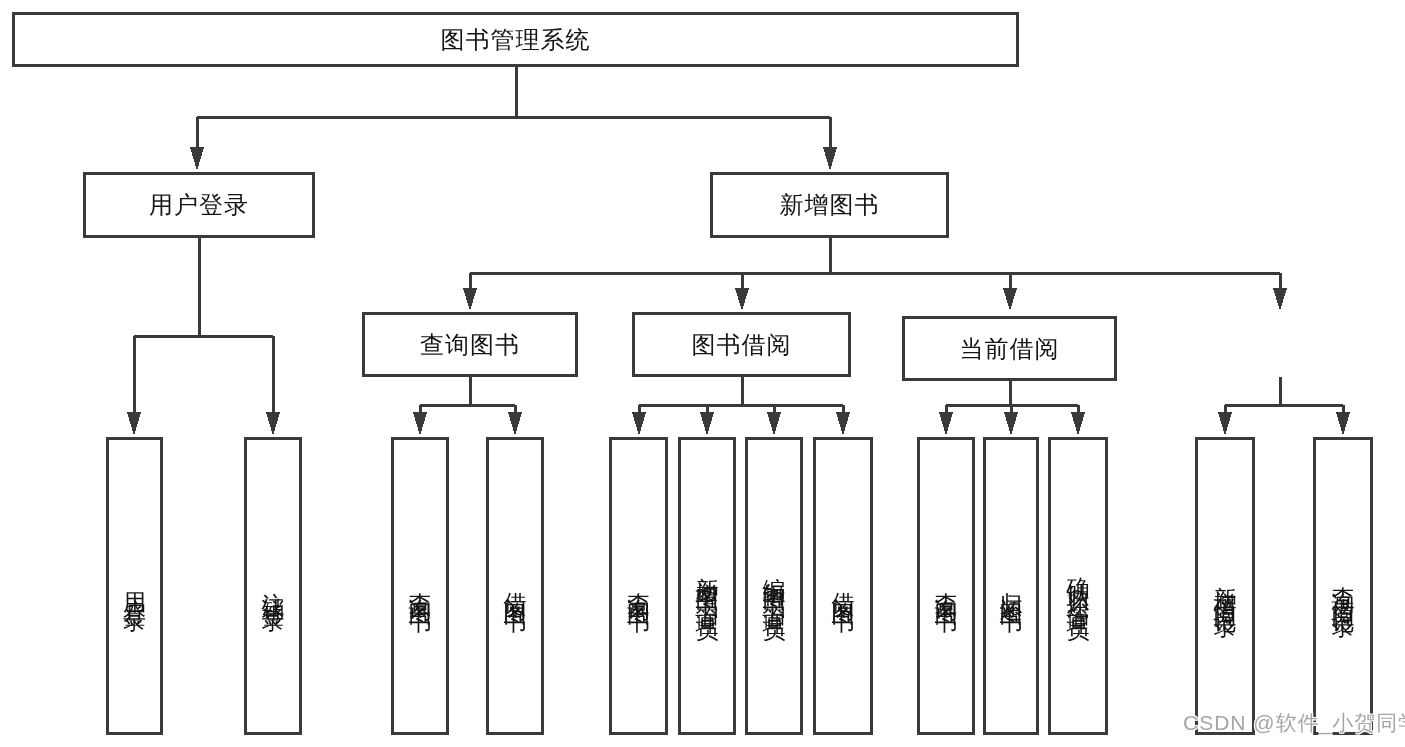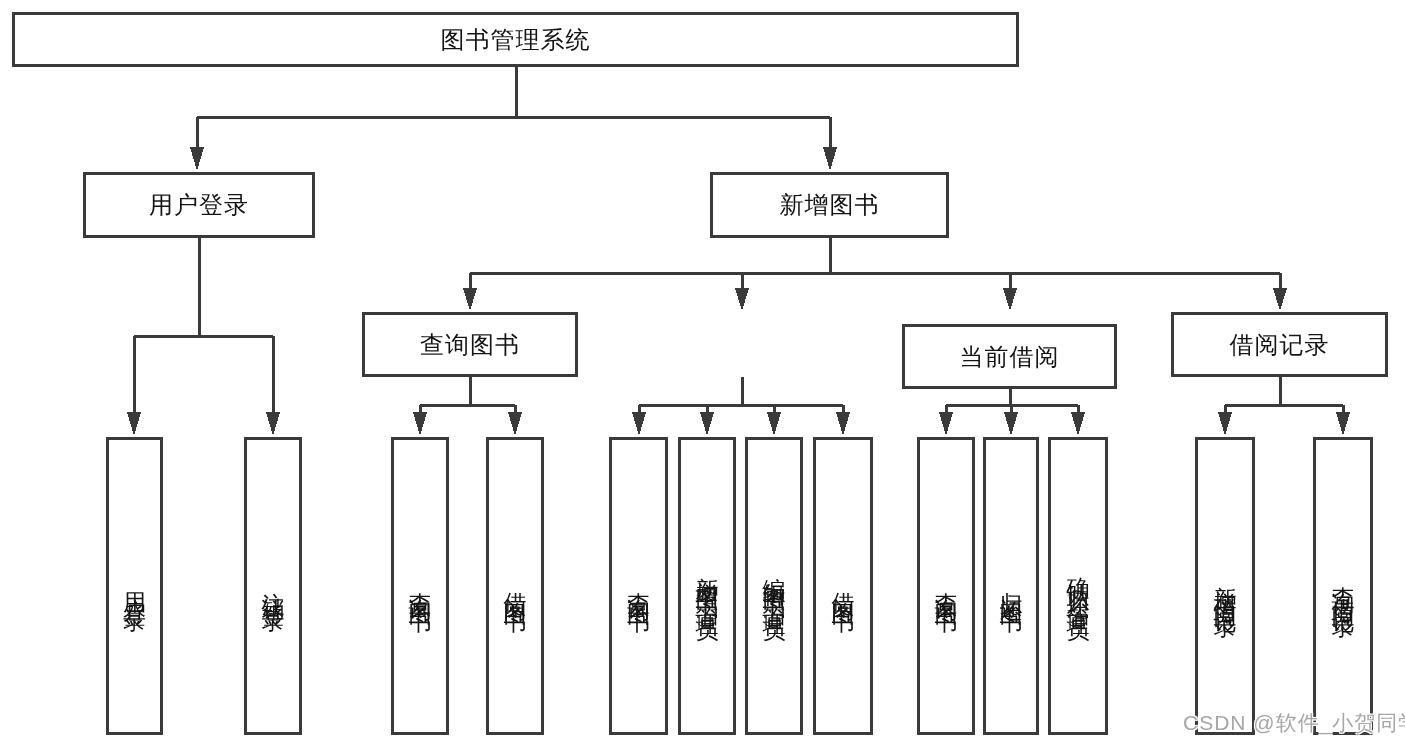--- a/index.html
+++ b/index.html
@@ -94,22 +94,22 @@
       <polygon points="1336,412 1350,412 1343,436"></polygon>
     </g>
   </svg>
 
   <div class="node" style="left:12px;top:12px;width:1007px;height:55px">图书管理系统</div>
 
   <div class="node" style="left:83px;top:172px;width:232px;height:66px">用户登录</div>
   <div class="node" style="left:710px;top:172px;width:239px;height:66px">新增图书</div>
 
   <div class="node" style="left:362px;top:312px;width:216px;height:65px">查询图书</div>
-  <div class="node" style="left:902px;top:324px;width:215px;height:65px">当前借阅</div>
-  <div class="node" style="left:1171px;top:312px;width:217px;height:65px">借阅记录</div>
+  <div class="node" style="left:632px;top:312px;width:219px;height:65px">图书借阅</div>
+  <div class="node" style="left:902px;top:316px;width:215px;height:65px">当前借阅</div>
 
   <div class="node leaf" style="left:106px;width:57px">用户登录</div>
   <div class="node leaf" style="left:244px;width:58px">注销登录</div>
 
   <div class="node leaf" style="left:391px;width:58px">查询图书</div>
   <div class="node leaf" style="left:486px;width:58px">借阅图书</div>
 
   <div class="node leaf" style="left:609px;width:59px">查询图书</div>
   <div class="node leaf" style="left:678px;width:58px">新增图书（管理员）</div>
   <div class="node leaf" style="left:745px;width:58px">编辑图书（管理员）</div>

